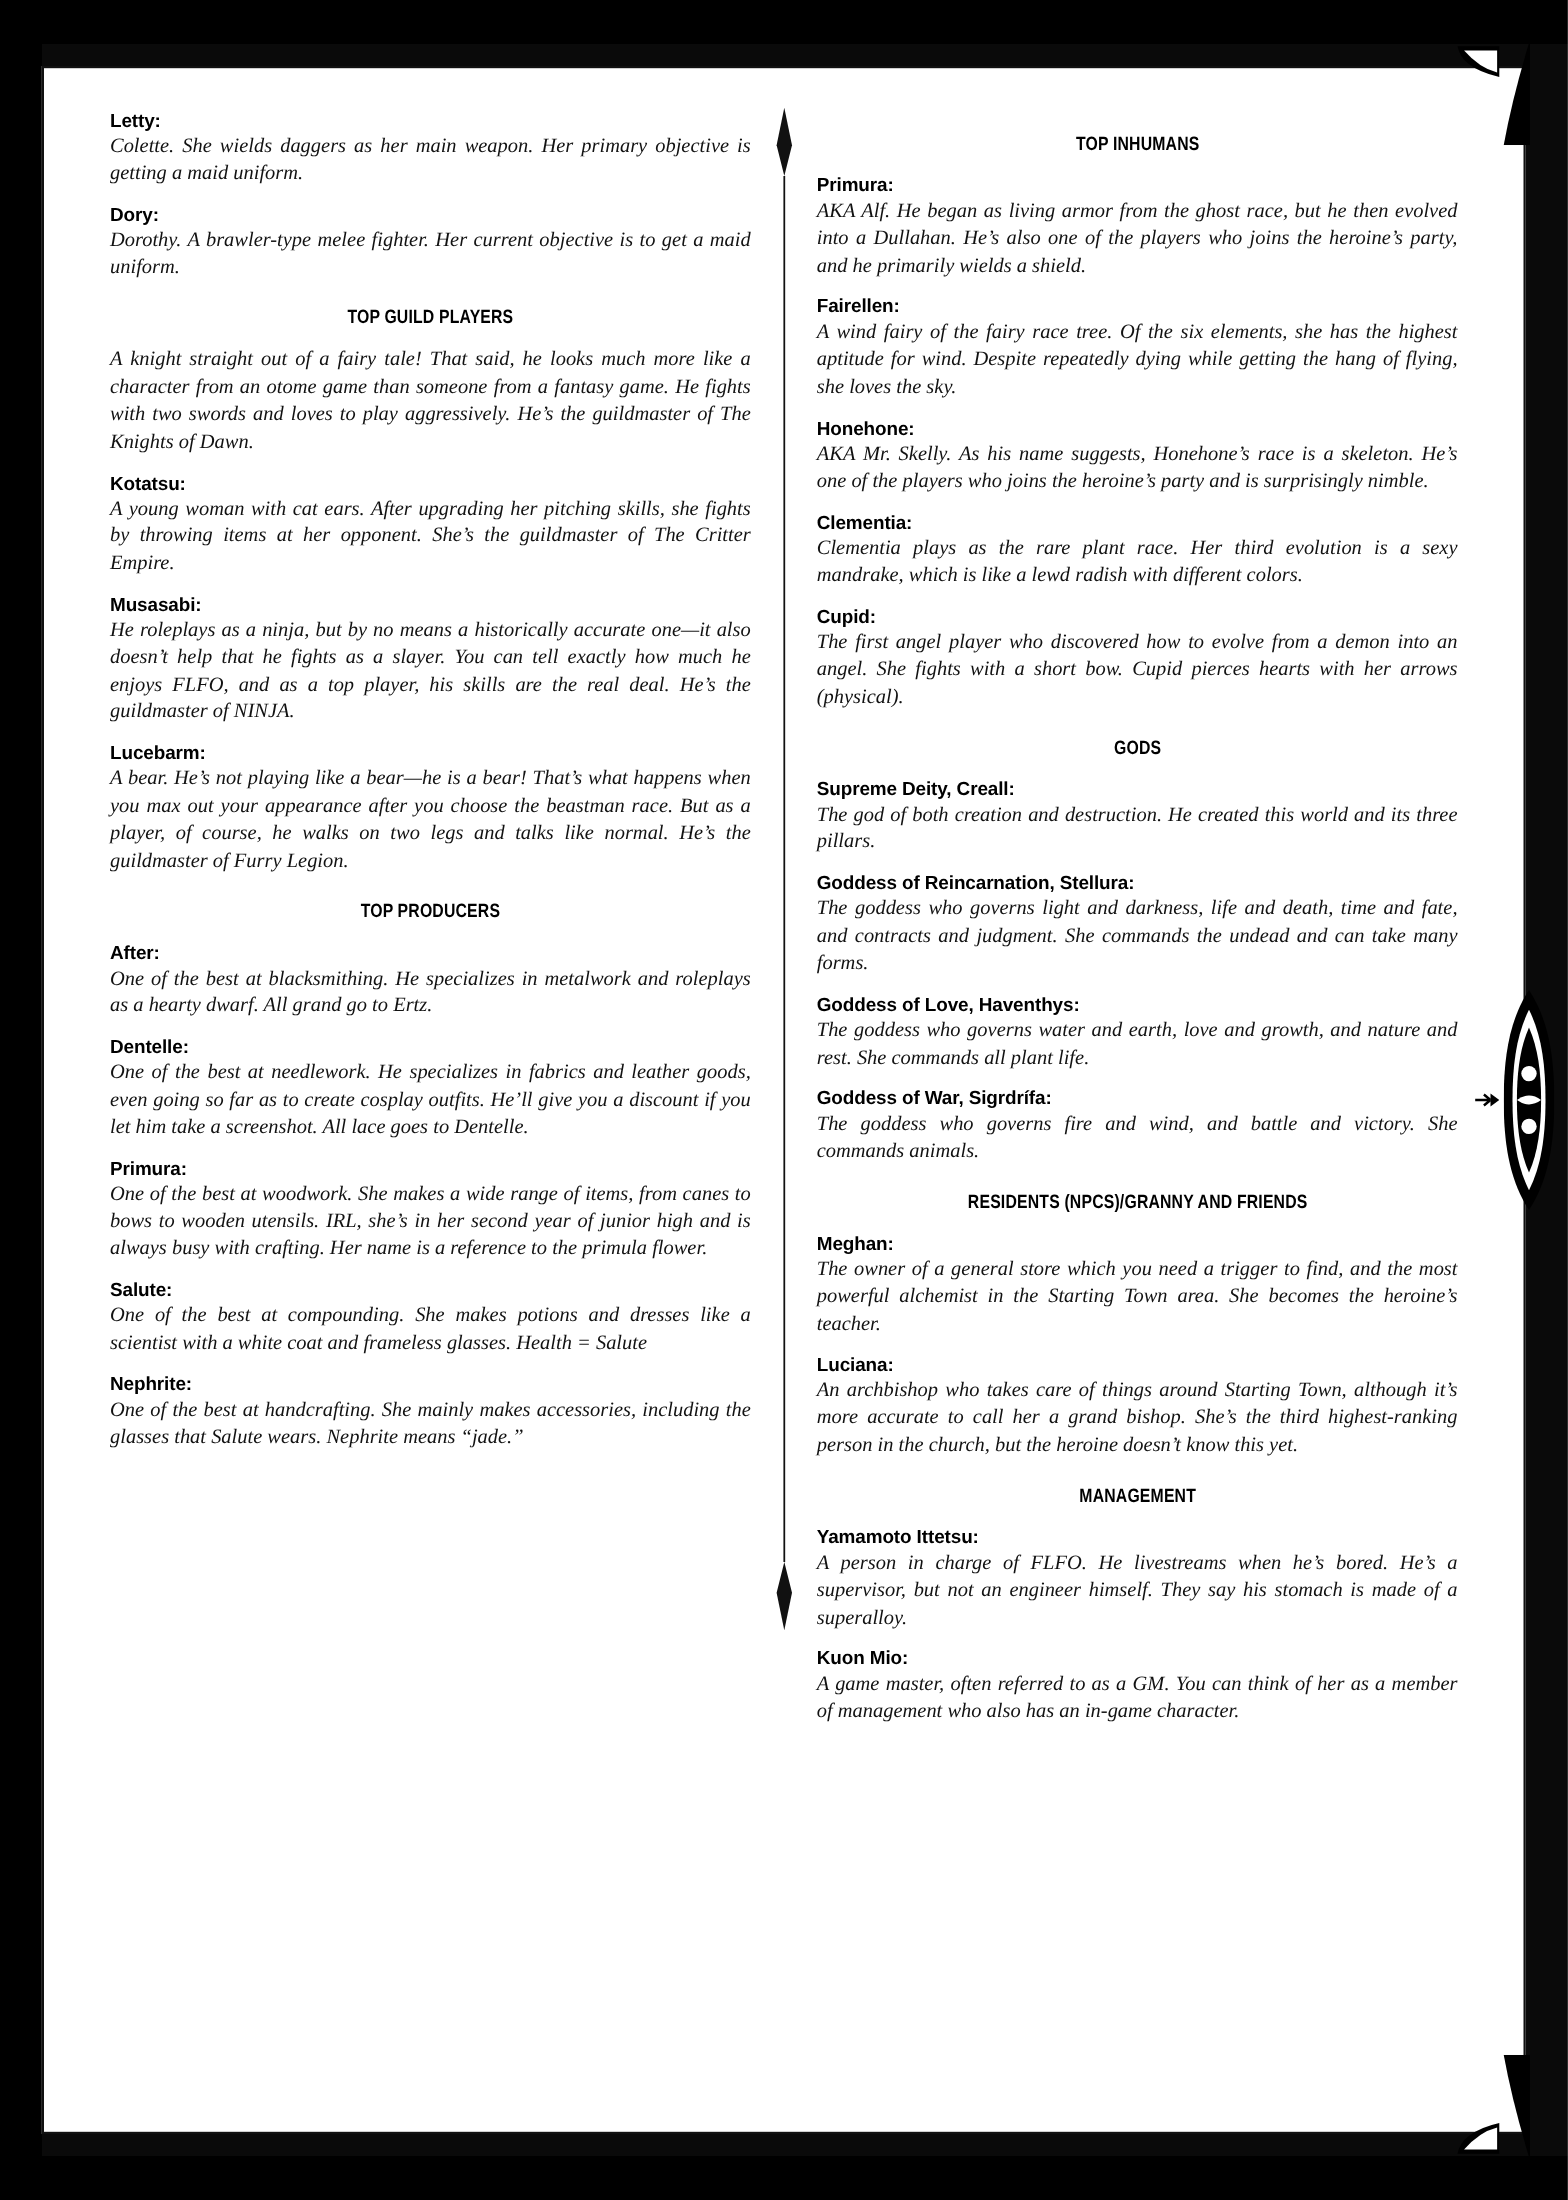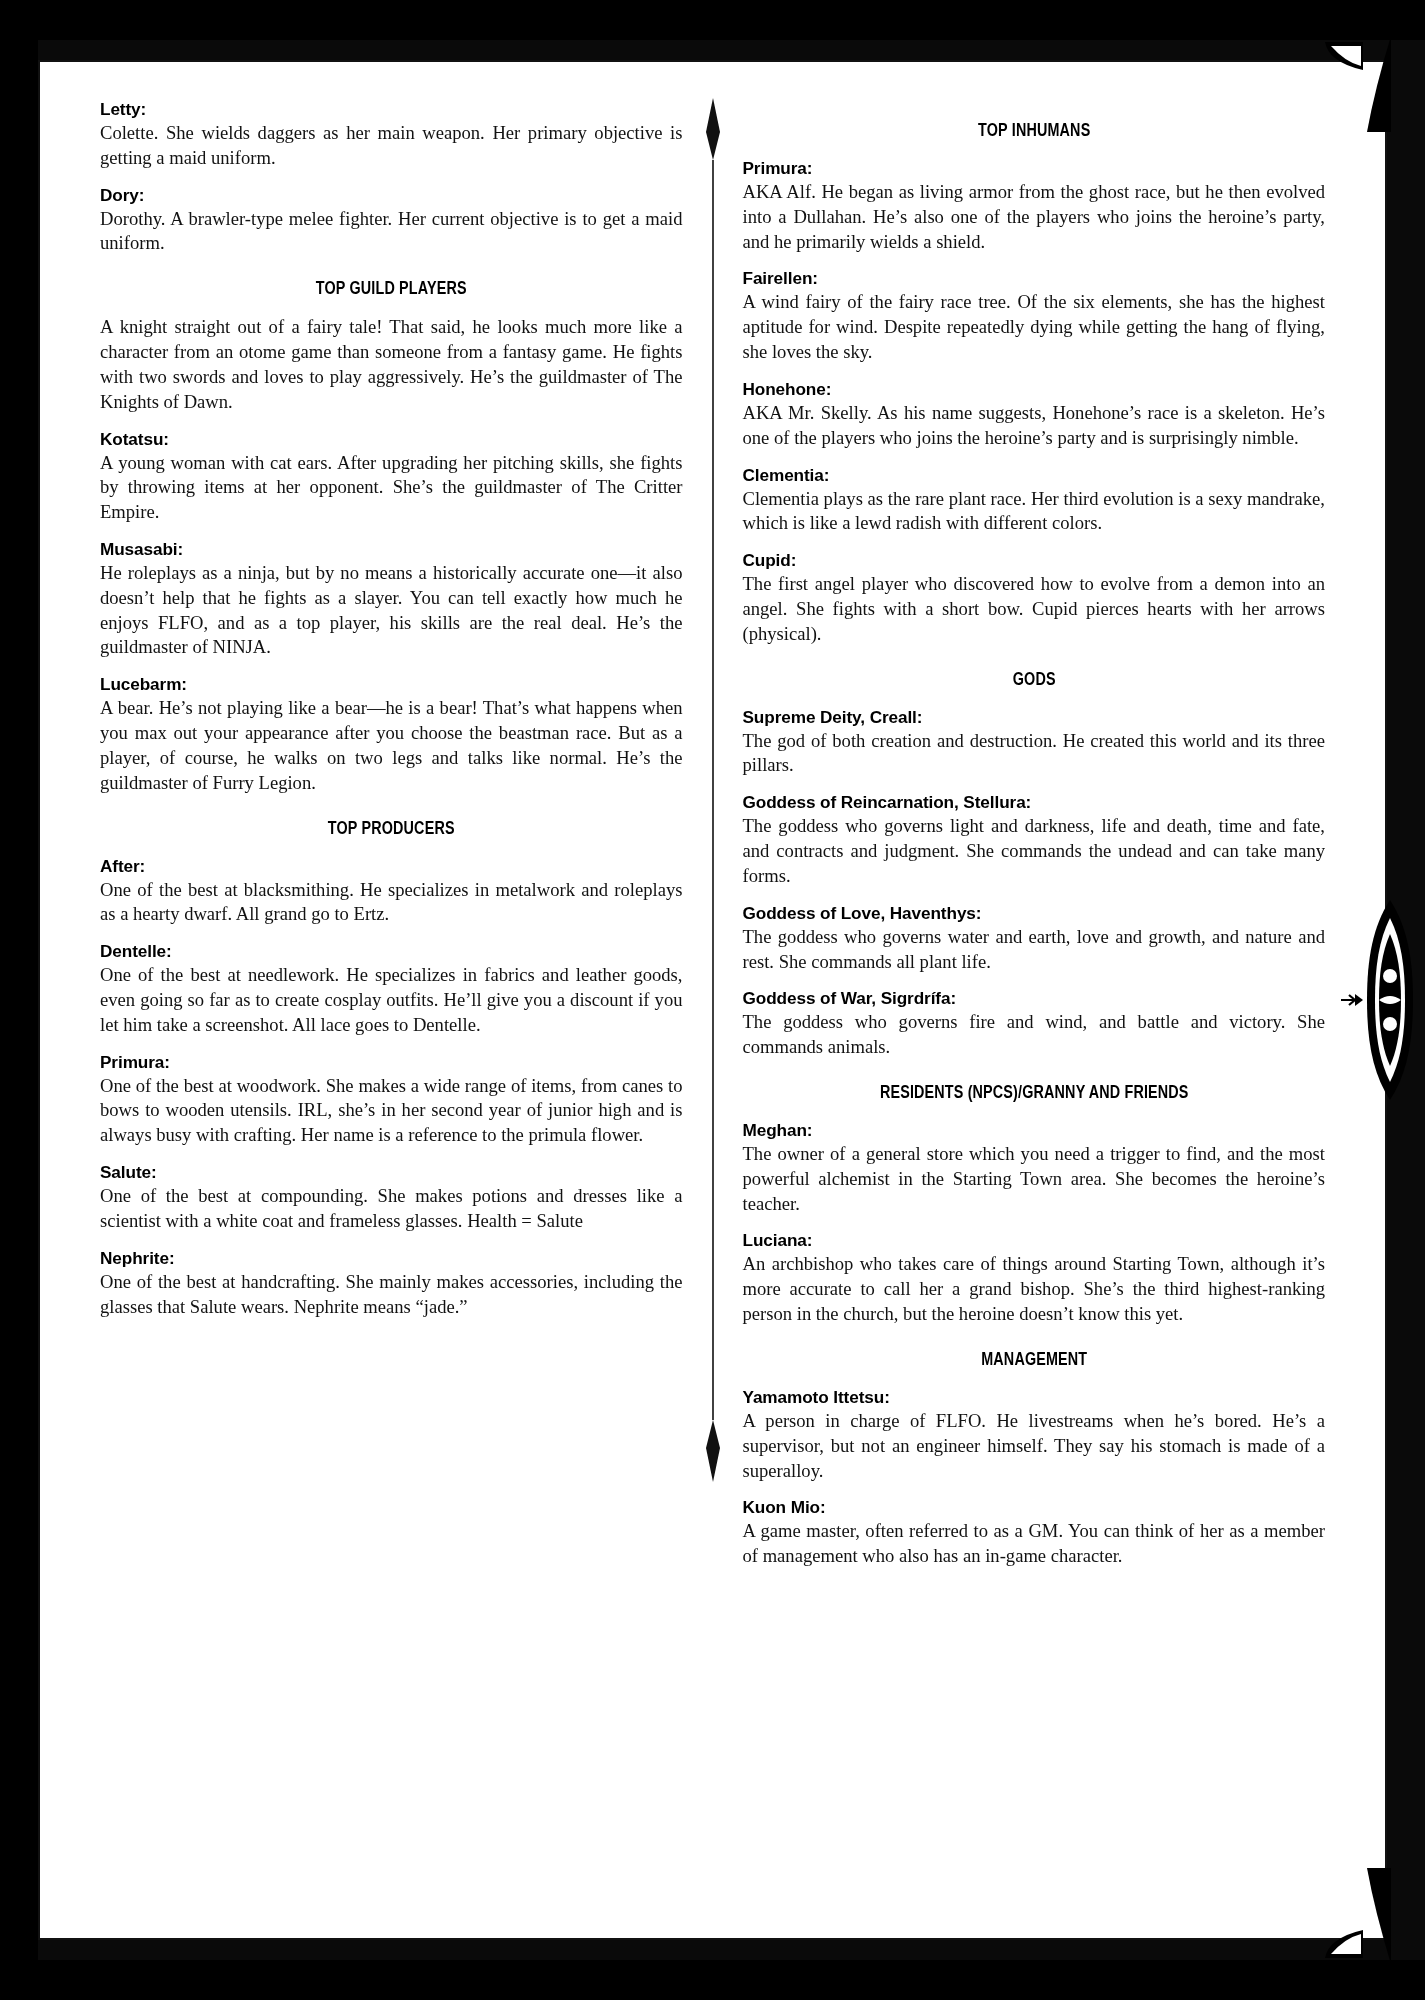--- a/index.html
+++ b/index.html
@@ -140,20 +140,21 @@
     margin-bottom: 1px;
   }
 
   .entry-body {
     font-family: "Liberation Serif", serif;
     font-size: 18.6px;
     line-height: 1.335;
     text-align: justify;
     color: #121212;
     hyphens: none;
+    font-style: italic;
   }
 
   .first-entry { margin-top: 0; }
 </style>
 </head>
 <body>
 
 <div id="page">
 
   <div class="edge-bar top"></div>

